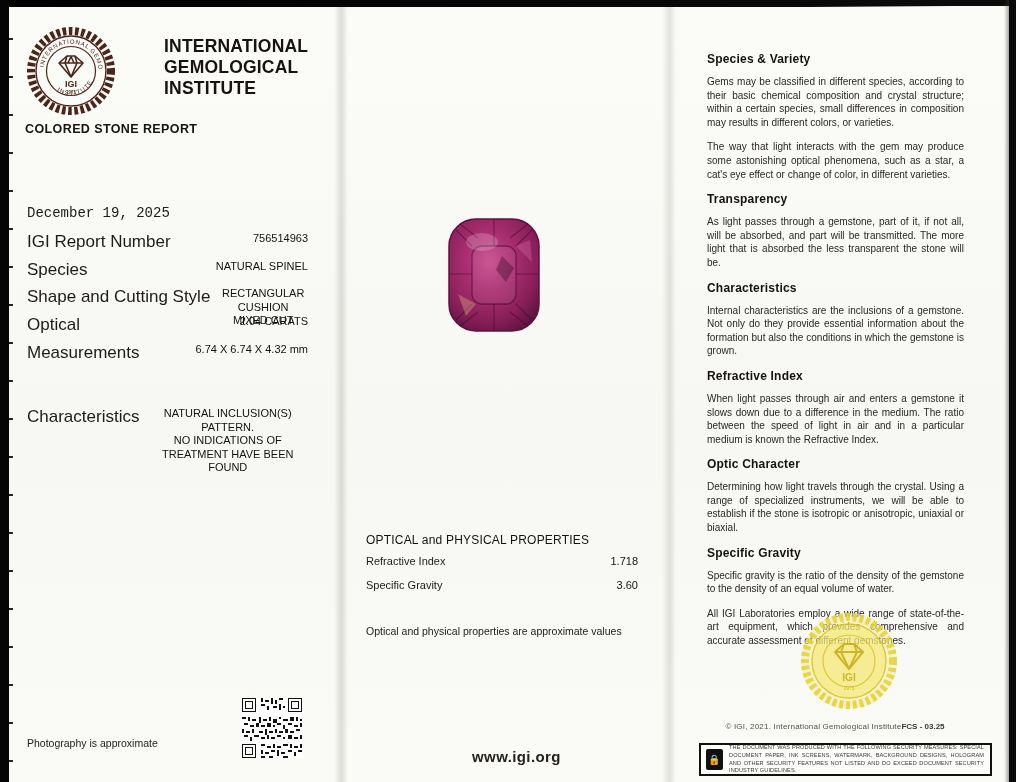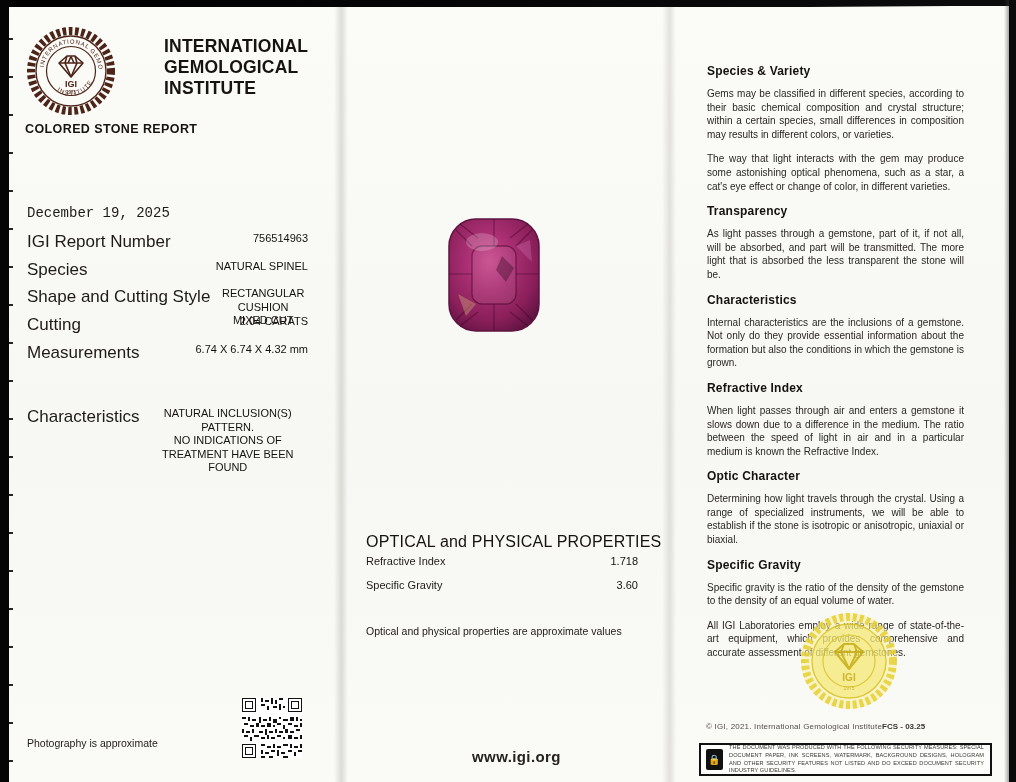--- a/index.html
+++ b/index.html
@@ -22,35 +22,35 @@
              letter-spacing:0.2px;line-height:21px;color:#171311;margin-left:45px;}
   .report-type{position:absolute;left:25px;top:122px;font-size:12.5px;font-weight:bold;letter-spacing:0.4px;color:#171311;}
   .report-date{position:absolute;left:27px;top:205px;font-size:14px;color:#1e1b19;font-family:Liberation Mono, monospace;}
   .field-row{position:absolute;left:27px;width:281px;display:flex;justify-content:space-between;}
   .field-label{font-size:17px;color:#1e1b19;white-space:nowrap;}
   .field-value{font-size:11px;color:#141210;text-align:center;white-space:pre-line;line-height:13.5px;margin-left:8px;}
   .photo-note{position:absolute;left:27px;top:737px;font-size:10.5px;color:#1e1b19;}
 
   
   .gem-wrap{position:absolute;left:446px;top:216px;}
-  .props-title{position:absolute;left:366px;top:533px;font-size:16px;color:#16130f;letter-spacing:0.2px;}
+  .props-title{position:absolute;left:366px;top:533px;font-size:12px;color:#16130f;letter-spacing:0.2px;}
   .prop-row{position:absolute;left:366px;width:272px;display:flex;justify-content:space-between;}
   .prop-label{font-size:11px;color:#1e1b19;}
   .prop-value{font-size:11px;color:#141210;}
   .props-note{position:absolute;left:366px;top:625px;font-size:10.5px;color:#24211e;}
   .qr{position:absolute;left:242px;top:698px;}
   .website{position:absolute;left:472px;top:748px;font-size:15px;font-weight:bold;letter-spacing:0.4px;color:#26231f;}
 
   
   .info-col{position:absolute;left:707px;top:52px;width:257px;}
   .info-col h3{font-size:12px;font-weight:bold;color:#15120f;margin:10px 0 9px 0;letter-spacing:0.2px;}
-  .info-col h3:first-child{margin-top:12px;}
+  .info-col h3:first-child{margin-top:0;}
   .info-col p{font-size:10px;line-height:13.6px;color:#2a2724;margin:0 0 11px 0;text-align:justify;}
   .gold-seal{position:absolute;left:788px;top:608px;opacity:0.92;}
-  .copyright-row{position:absolute;left:706px;top:722px;width:258px;display:flex;justify-content:flex-start;}
+  .copyright-row{position:absolute;left:706px;top:722px;width:258px;display:flex;justify-content:center;}
   .copyright{font-size:8px;color:#55504a;letter-spacing:0.2px;}
   .form-code{font-size:8px;color:#3a3632;font-weight:bold;}
   .security-strip{position:absolute;left:699px;top:743px;width:293px;height:33px;border:2.5px solid #111;
                   background:#fdfdfb;display:flex;align-items:center;box-sizing:border-box;}
   .security-icon{width:17px;height:21px;background:#111;border-radius:2px;margin:0 6px 0 5px;flex:0 0 auto;
                  display:flex;align-items:center;justify-content:center;color:#fff;font-size:10px;}
   .security-text{font-size:5.6px;line-height:7.6px;color:#3c3835;letter-spacing:0.1px;text-align:justify;padding-right:6px;}
 
   svg text{font-family:"Liberation Sans", sans-serif;}
 </style>
@@ -99,21 +99,21 @@
   <div class="field-row" style="top:260px">
     <span class="field-label">Species</span>
     <span class="field-value">NATURAL SPINEL</span>
   </div>
   <div class="field-row" style="top:287px">
     <span class="field-label">Shape and Cutting Style</span>
     <span class="field-value">RECTANGULAR CUSHION
 MIXED CUT</span>
   </div>
   <div class="field-row" style="top:315px">
-    <span class="field-label">Cutting</span>
+    <span class="field-label">Optical</span>
     <span class="field-value">2.04 CARATS</span>
   </div>
   <div class="field-row" style="top:343px">
     <span class="field-label">Measurements</span>
     <span class="field-value">6.74 X 6.74 X 4.32 mm</span>
   </div>
   <div class="field-row" style="top:407px">
     <span class="field-label">Characteristics</span>
     <span class="field-value">NATURAL INCLUSION(S)
 PATTERN.

